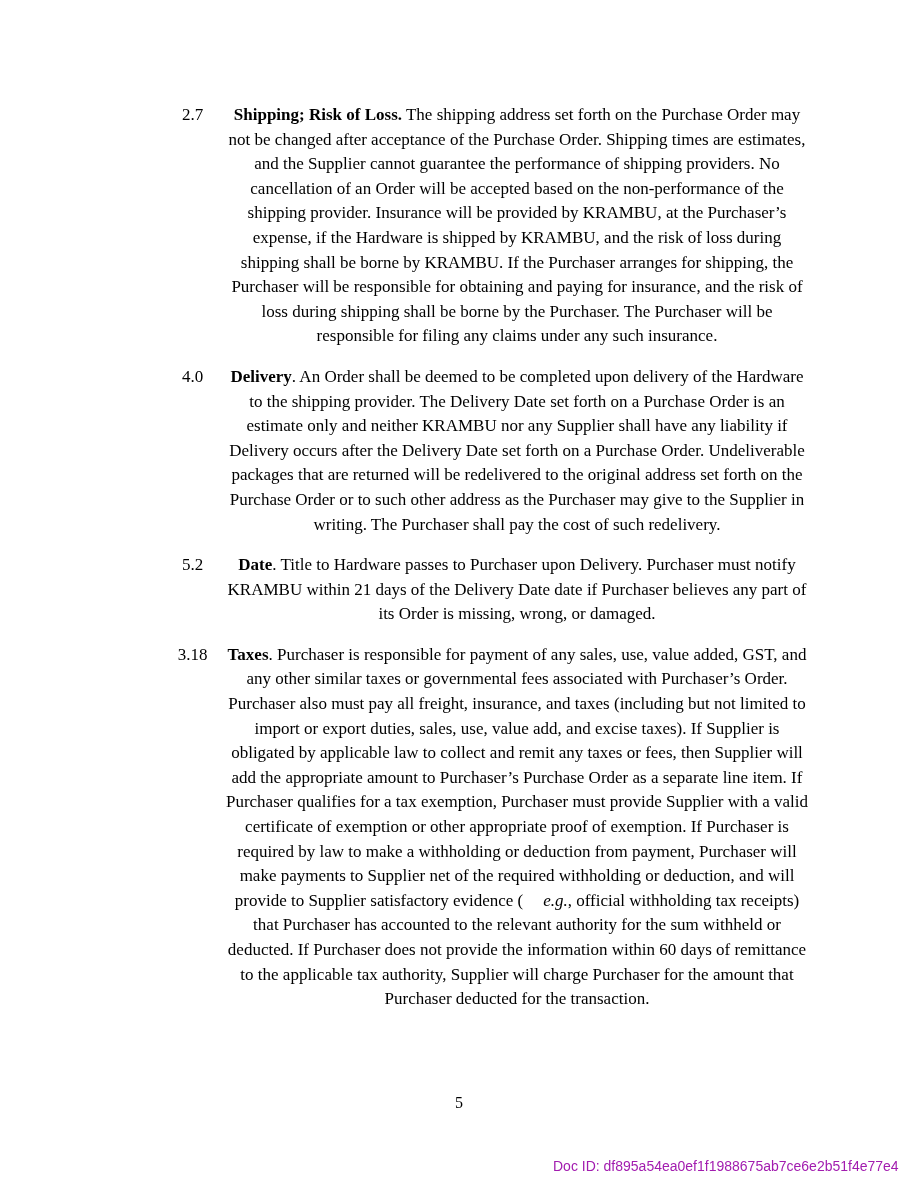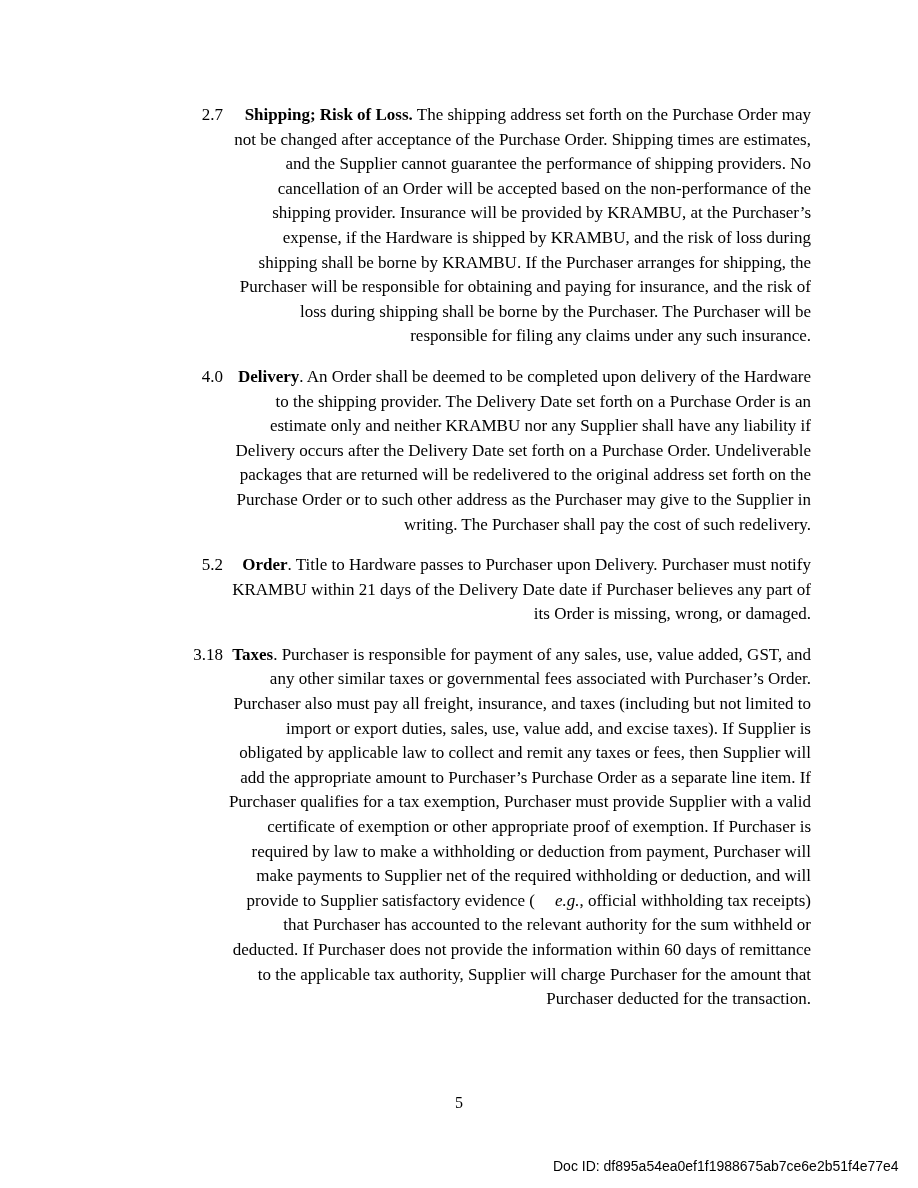--- a/index.html
+++ b/index.html
@@ -25,21 +25,21 @@
     left: 162px;
     top: 103px;
     width: 650px;
   }
   .section {
     display: flex;
     align-items: flex-start;
     font-size: 17px;
     line-height: 24.6px;
     margin-bottom: 16px;
-    text-align: right;
+    text-align: center;
   }
   .section-number {
     flex: none;
     width: 61px;
   }
   .section-paragraph {
     width: 588px;
   }
   .part-bold-italic {
     font-weight: bold;
@@ -61,42 +61,42 @@
     font-size: 16px;
     line-height: 20px;
   }
   .doc-id {
     position: absolute;
     top: 1157px;
     left: 553px;
     font-family: "Liberation Sans", sans-serif;
     font-size: 14px;
     line-height: 18px;
-    color: #000000;
+    color: #a21caf;
     white-space: nowrap;
   }
 </style>
 </head>
 <body>
 
 <div class="doc-page">
   <div class="sections">
   <div class="section">
     <div class="section-number">2.7</div>
     <div class="section-paragraph"><span class="part-bold-italic">Shipping; Risk of Loss.</span><span class="part-normal"> The shipping address set forth on the Purchase Order may not be changed after acceptance of the Purchase Order. Shipping times are estimates, and the Supplier cannot guarantee the performance of shipping providers. No cancellation of an Order will be accepted based on the non-performance of the shipping provider. Insurance will be provided by KRAMBU, at the Purchaser’s expense, if the Hardware is shipped by KRAMBU, and the risk of loss during shipping shall be borne by KRAMBU. If the Purchaser arranges for shipping, the Purchaser will be responsible for obtaining and paying for insurance, and the risk of loss during shipping shall be borne by the Purchaser. The Purchaser will be responsible for filing any claims under any such insurance.</span></div>
   </div>
 
   <div class="section">
     <div class="section-number">4.0</div>
     <div class="section-paragraph"><span class="part-bold-italic">Delivery</span><span class="part-normal">. An Order shall be deemed to be completed upon delivery of the Hardware to the shipping provider. The Delivery Date set forth on a Purchase Order is an estimate only and neither KRAMBU nor any Supplier shall have any liability if Delivery occurs after the Delivery Date set forth on a Purchase Order. Undeliverable packages that are returned will be redelivered to the original address set forth on the Purchase Order or to such other address as the Purchaser may give to the Supplier in writing. The Purchaser shall pay the cost of such redelivery.</span></div>
   </div>
 
   <div class="section">
     <div class="section-number">5.2</div>
-    <div class="section-paragraph"><span class="part-bold-italic">Order</span><span class="part-normal">. Title to Hardware passes to Purchaser upon Delivery. Purchaser must notify KRAMBU within 21 days of the Delivery Date date if Purchaser believes any part of its Order is missing, wrong, or damaged.</span></div>
+    <div class="section-paragraph"><span class="part-bold-italic">Date</span><span class="part-normal">. Title to Hardware passes to Purchaser upon Delivery. Purchaser must notify KRAMBU within 21 days of the Delivery Date date if Purchaser believes any part of its Order is missing, wrong, or damaged.</span></div>
   </div>
 
   <div class="section">
     <div class="section-number">3.18</div>
     <div class="section-paragraph"><span class="part-bold-italic">Taxes</span><span class="part-normal">. Purchaser is responsible for payment of any sales, use, value added, GST, and any other similar taxes or governmental fees associated with Purchaser’s Order. Purchaser also must pay all freight, insurance, and taxes (including but not limited to import or export duties, sales, use, value add, and excise taxes). If Supplier is obligated by applicable law to collect and remit any taxes or fees, then Supplier will add the appropriate amount to Purchaser’s Purchase Order as a separate line item. If Purchaser qualifies for a tax exemption, Purchaser must provide Supplier with a valid certificate of exemption or other appropriate proof of exemption. If Purchaser is required by law to make a withholding or deduction from payment, Purchaser will make payments to Supplier net of the required withholding or deduction, and will provide to Supplier satisfactory evidence (</span><span class="part-italic">e.g.</span><span class="part-normal">, official withholding tax receipts) that Purchaser has accounted to the relevant authority for the sum withheld or deducted. If Purchaser does not provide the information within 60 days of remittance to the applicable tax authority, Supplier will charge Purchaser for the amount that Purchaser deducted for the transaction.</span></div>
   </div>
 </div>
 
   <div class="page-number">5</div>
 

